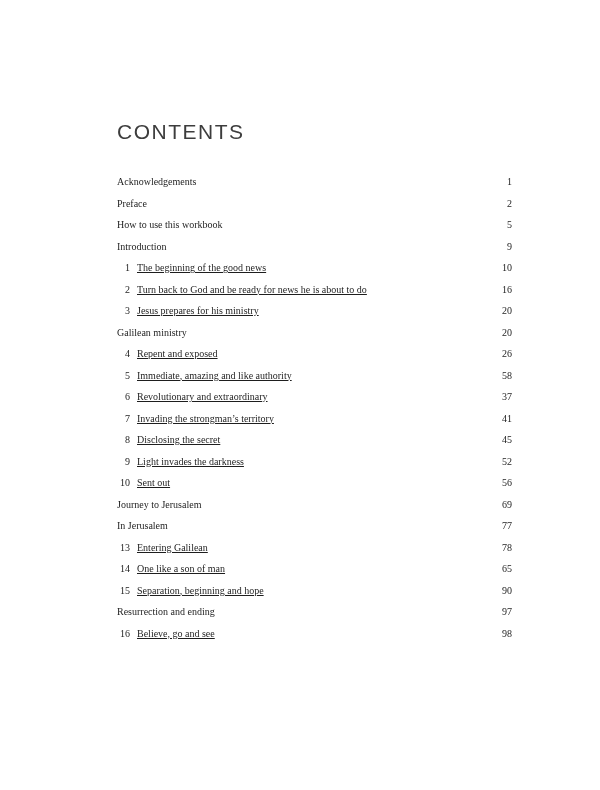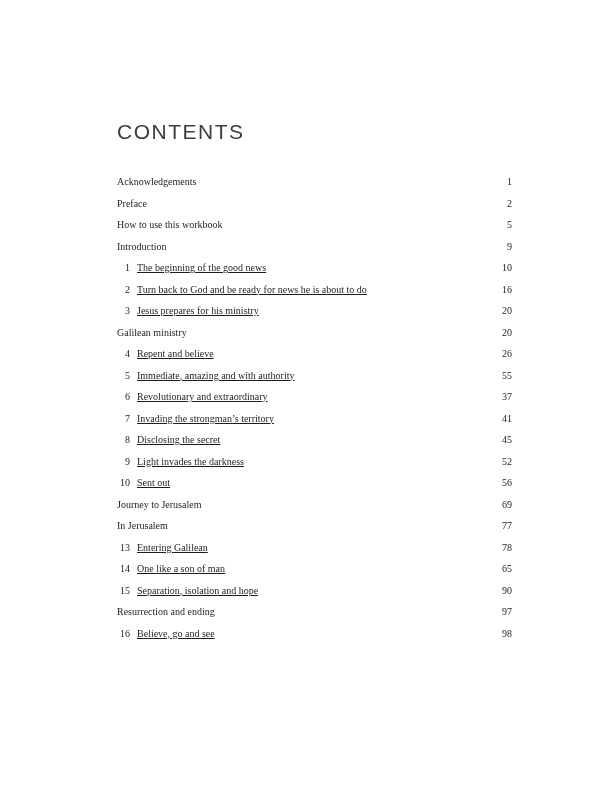--- a/index.html
+++ b/index.html
@@ -99,27 +99,27 @@
     <span class="title">Jesus prepares for his ministry</span>
     <span class="page">20</span>
   </div>
 
   <div class="row section">
     <span class="title">Galilean ministry</span>
     <span class="page">20</span>
   </div>
   <div class="row chapter">
     <span class="num">4</span>
-    <span class="title">Repent and believe</span>
+    <span class="title">Repent and exposed</span>
     <span class="page">26</span>
   </div>
   <div class="row chapter">
     <span class="num">5</span>
-    <span class="title">Immediate, amazing and with authority</span>
-    <span class="page">55</span>
+    <span class="title">Immediate, amazing and like authority</span>
+    <span class="page">58</span>
   </div>
   <div class="row chapter">
     <span class="num">6</span>
     <span class="title">Revolutionary and extraordinary</span>
     <span class="page">37</span>
   </div>
   <div class="row chapter">
     <span class="num">7</span>
     <span class="title">Invading the strongman’s territory</span>
     <span class="page">41</span>
@@ -154,21 +154,21 @@
     <span class="title">Entering Galilean</span>
     <span class="page">78</span>
   </div>
   <div class="row chapter">
     <span class="num">14</span>
     <span class="title">One like a son of man</span>
     <span class="page">65</span>
   </div>
   <div class="row chapter">
     <span class="num">15</span>
-    <span class="title">Separation, isolation and hope</span>
+    <span class="title">Separation, beginning and hope</span>
     <span class="page">90</span>
   </div>
 
   <div class="row section">
     <span class="title">Resurrection and ending</span>
     <span class="page">97</span>
   </div>
   <div class="row chapter">
     <span class="num">16</span>
     <span class="title">Believe, go and see</span>

